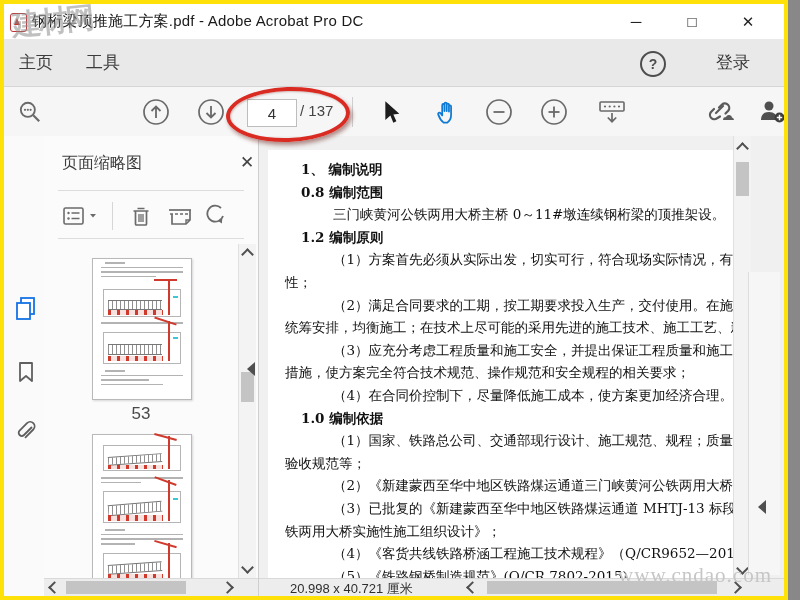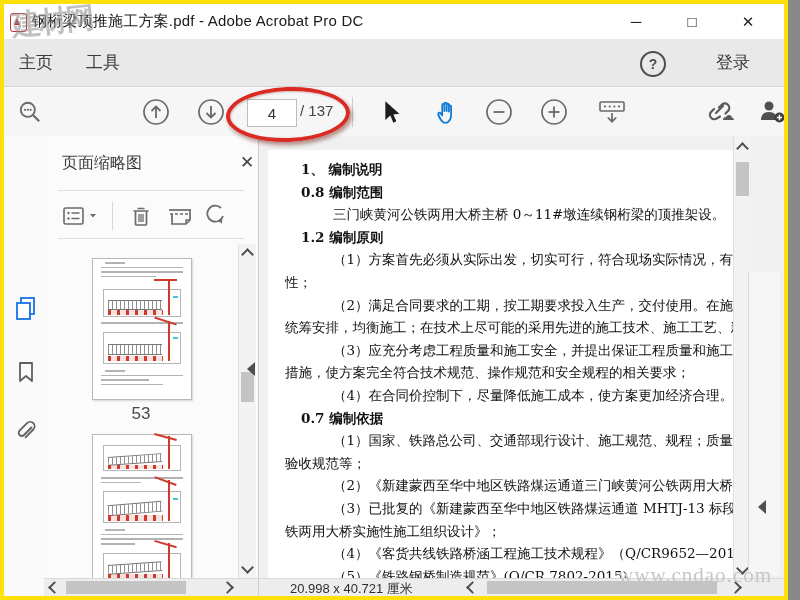--- a/index.html
+++ b/index.html
@@ -336,21 +336,21 @@
         <div class="dline h">0.8 编制范围</div>
         <div class="dline p">三门峡黄河公铁两用大桥主桥 0～11#墩连续钢桁梁的顶推架设。</div>
         <div class="dline h">1.2 编制原则</div>
         <div class="dline p">（1）方案首先必须从实际出发，切实可行，符合现场实际情况，有实现的可能</div>
         <div class="dline">性；</div>
         <div class="dline p">（2）满足合同要求的工期，按工期要求投入生产，交付使用。在施工组织上要</div>
         <div class="dline">统筹安排，均衡施工；在技术上尽可能的采用先进的施工技术、施工工艺、新材料；</div>
         <div class="dline p">（3）应充分考虑工程质量和施工安全，并提出保证工程质量和施工安全的技术</div>
         <div class="dline">措施，使方案完全符合技术规范、操作规范和安全规程的相关要求；</div>
         <div class="dline p">（4）在合同价控制下，尽量降低施工成本，使方案更加经济合理。</div>
-        <div class="dline h">0.7 编制依据</div>
+        <div class="dline h">1.0 编制依据</div>
         <div class="dline p">（1）国家、铁路总公司、交通部现行设计、施工规范、规程；质量检验标准及</div>
         <div class="dline">验收规范等；</div>
         <div class="dline p">（2）《新建蒙西至华中地区铁路煤运通道三门峡黄河公铁两用大桥施工图》；</div>
         <div class="dline p">（3）已批复的《新建蒙西至华中地区铁路煤运通道 MHTJ-13 标段三门峡黄河公</div>
         <div class="dline">铁两用大桥实施性施工组织设计》；</div>
         <div class="dline p">（4）《客货共线铁路桥涵工程施工技术规程》（Q/CR9652—2017）；</div>
         <div class="dline p">（5）《铁路钢桥制造规范》(Q/CR 7802-2015)</div>
       </div>
     </div>
 

